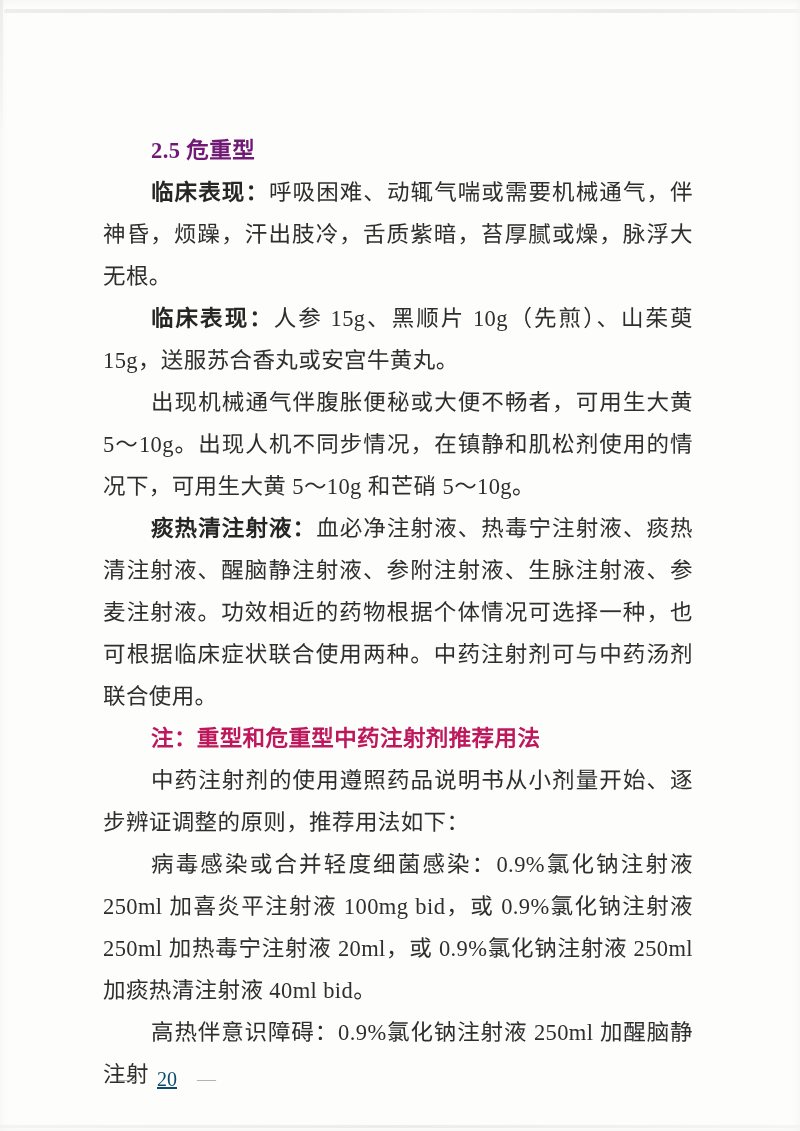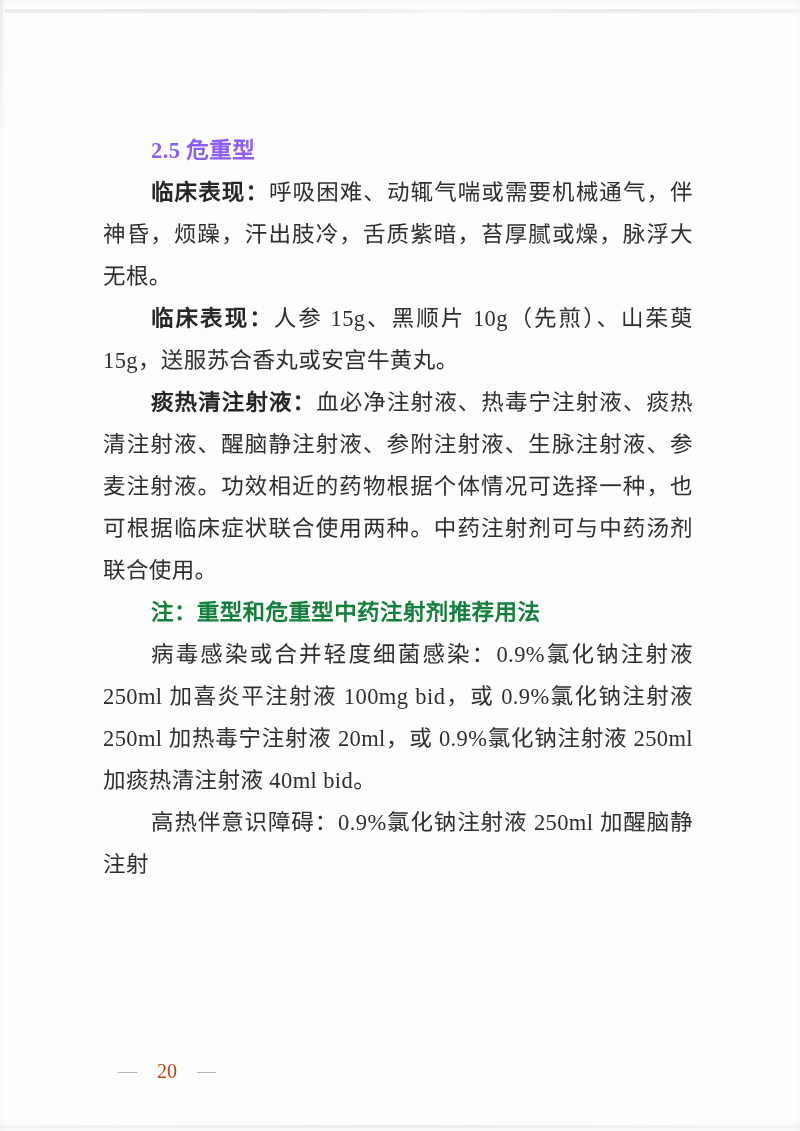--- a/index.html
+++ b/index.html
@@ -36,68 +36,71 @@
     color: #2e2e2e;
     font-size: 22.5px;
     line-height: 42px;
     text-align: justify;
     letter-spacing: 0.4px;
   }
   .doc p { margin: 0; padding: 0; }
   .indent { text-indent: 48px; }
   .heading {
     font-weight: bold;
-    color: #8b5cf6;
+    color: #701a75;
     text-align: left;
   }
   .para-label { font-weight: bold; color: #262626; margin-top: 42px; }
-  .bold-line { font-weight: bold; color: #15803d; }
+  .bold-line { font-weight: bold; color: #be185d; }
   .footer {
     position: absolute;
     top: 1049px;
     left: 118px;
     font-size: 20px;
     line-height: 28px;
     color: #3a3a3a;
     letter-spacing: 0;
     display: flex;
     align-items: center;
   }
   .footer .dash {
     color: #9b9b9b;
     font-size: 19px;
     transform: scaleY(.8);
   }
   .footer .num {
-    margin: 8px 20px;
-    color: #c2410c;
+    margin: 16px 20px;
+    color: #0c4a6e;
     font-family: "Liberation Serif", "DejaVu Serif", serif;
+    text-decoration: underline;
   }
 </style>
 </head>
 <body>
 
 <div class="scan-edge-top"></div>
 <div class="scan-edge-left"></div>
 <div class="scan-edge-bottom"></div>
 
 <div class="doc">
 
   <p class="heading indent">2.5 危重型</p>
 
 
   <p class="indent"><span class="para-label">临床表现：</span><span>呼吸困难、动辄气喘或需要机械通气，伴神昏，烦躁，汗出肢冷，舌质紫暗，苔厚腻或燥，脉浮大无根。</span></p>
 
   <p class="indent"><span class="para-label">临床表现：</span><span>人参 15g、黑顺片 10g（先煎）、山茱萸 15g，送服苏合香丸或安宫牛黄丸。</span></p>
 
+  <p class="indent"><span>出现机械通气伴腹胀便秘或大便不畅者，可用生大黄 5～10g。出现人机不同步情况，在镇静和肌松剂使用的情况下，可用生大黄 5～10g 和芒硝 5～10g。</span></p>
 
   <p class="indent"><span class="para-label">痰热清注射液：</span><span>血必净注射液、热毒宁注射液、痰热清注射液、醒脑静注射液、参附注射液、生脉注射液、参麦注射液。功效相近的药物根据个体情况可选择一种，也可根据临床症状联合使用两种。中药注射剂可与中药汤剂联合使用。</span></p>
 
   <p class="indent bold-line"><span>注：重型和危重型中药注射剂推荐用法</span></p>
 
+  <p class="indent"><span>中药注射剂的使用遵照药品说明书从小剂量开始、逐步辨证调整的原则，推荐用法如下：</span></p>
 
   <p class="indent"><span>病毒感染或合并轻度细菌感染：0.9%氯化钠注射液 250ml 加喜炎平注射液 100mg bid，或 0.9%氯化钠注射液 250ml 加热毒宁注射液 20ml，或 0.9%氯化钠注射液 250ml 加痰热清注射液 40ml bid。</span></p>
 
   <p class="indent"><span>高热伴意识障碍：0.9%氯化钠注射液 250ml 加醒脑静注射</span></p>
 
 </div>
 
 <div class="footer">
   <span class="dash">—</span>
   <span class="num">20</span>

